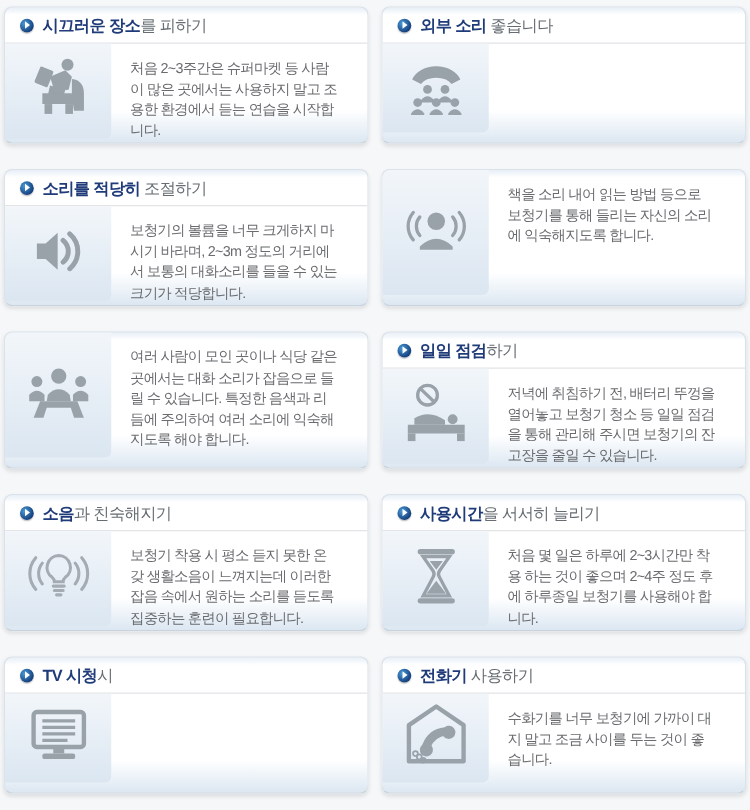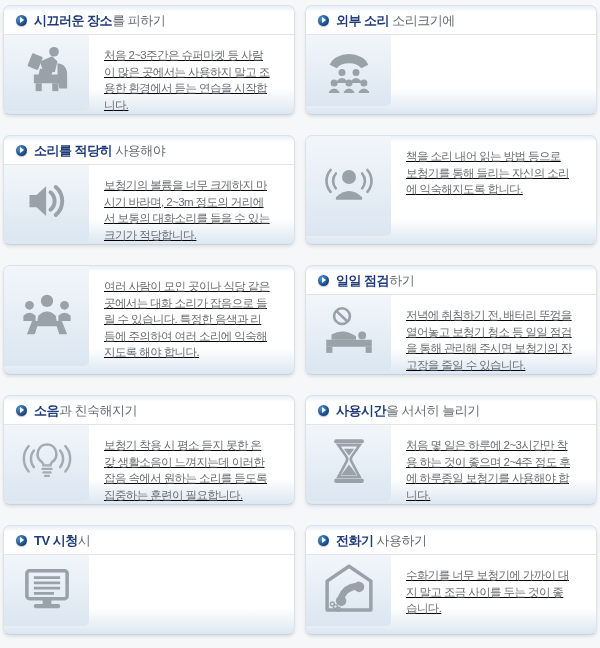--- a/index.html
+++ b/index.html
@@ -47,21 +47,21 @@
   .chev {
     position:absolute; left:4px; top:2.5px;
     width:0; height:0;
     border-left:4px solid #fff;
     border-top:3px solid transparent;
     border-bottom:3px solid transparent;
   }
   .title { margin:0; font-size:13px; letter-spacing:-0.5px; line-height:1; }
   .t-strong { color:#1f3b79; font-weight:bold; }
   .t-rest  { color:#666c72; font-weight:normal; }
-  .card-body { position:relative; flex:1; padding:12px 23px 6px 100px;text-decoration:underline; }
+  .card-body { position:relative; flex:1; padding:12px 23px 6px 100px; }
   .icon-panel {
     position:absolute; left:0; top:0; bottom:8px; width:85px;
     background:linear-gradient(180deg,#f2f6fa 0%,#dbe6f1 100%);
     border-bottom-right-radius:5px;
     display:flex; align-items:center; justify-content:center;
   }
   .icon-panel svg { width:56px; height:56px; }
   .body-text {
     margin:0;
     font-size:11.5px;
@@ -96,21 +96,21 @@
         </div>
       <p class="body-text">처음 2~3주간은 슈퍼마켓 등 사람이 많은 곳에서는 사용하지 말고 조용한 환경에서 듣는 연습을 시작합니다.</p>
     </div>
   </section>
 
   <section class="card">
     <header class="card-header">
       <span class="bullet">
           <span class="chev"></span>
         </span>
-      <h2 class="title"><strong class="t-strong">외부 소리</strong><span class="t-rest"> 소리크기에</span></h2>
+      <h2 class="title"><strong class="t-strong">외부 소리</strong><span class="t-rest"> 좋습니다</span></h2>
     </header>
     <div class="card-body">
       <div class="icon-panel">
           <span><svg viewBox="0 0 64 64" fill="#99a1a9">
               <path d="M10 27 A23 17 0 0 1 54 27 L46 31 A16 11 0 0 0 18 31 Z"></path>
               <circle cx="24" cy="36" r="4"></circle>
               <path d="M18 46 Q24 38.5 30 46 L30 48 L18 48 Z"></path>
               <circle cx="40" cy="36" r="4"></circle>
               <path d="M34 46 Q40 38.5 46 46 L46 48 L34 48 Z"></path>
               <circle cx="15" cy="48" r="4"></circle>
@@ -122,21 +122,21 @@
             </svg></span>
         </div>
     </div>
   </section>
 
   <section class="card">
     <header class="card-header">
       <span class="bullet">
           <span class="chev"></span>
         </span>
-      <h2 class="title"><strong class="t-strong">소리를 적당히</strong><span class="t-rest"> 사용해야</span></h2>
+      <h2 class="title"><strong class="t-strong">소리를 적당히</strong><span class="t-rest"> 조절하기</span></h2>
     </header>
     <div class="card-body">
       <div class="icon-panel">
           <span><svg viewBox="0 0 64 64">
               <path fill="#99a1a9" d="M12 25 h8 l11 -10 v34 l-11 -10 h-8 z"></path>
               <path d="M36 22 a13 13 0 0 1 0 20" fill="none" stroke="#99a1a9" stroke-width="4.5" stroke-linecap="round"></path>
               <path d="M42 16 a21 21 0 0 1 0 32" fill="none" stroke="#99a1a9" stroke-width="4.5" stroke-linecap="round"></path>
             </svg></span>
         </div>
       <p class="body-text">보청기의 볼륨을 너무 크게하지 마시기 바라며, 2~3m 정도의 거리에서 보통의 대화소리를 들을 수 있는 크기가 적당합니다.</p>

